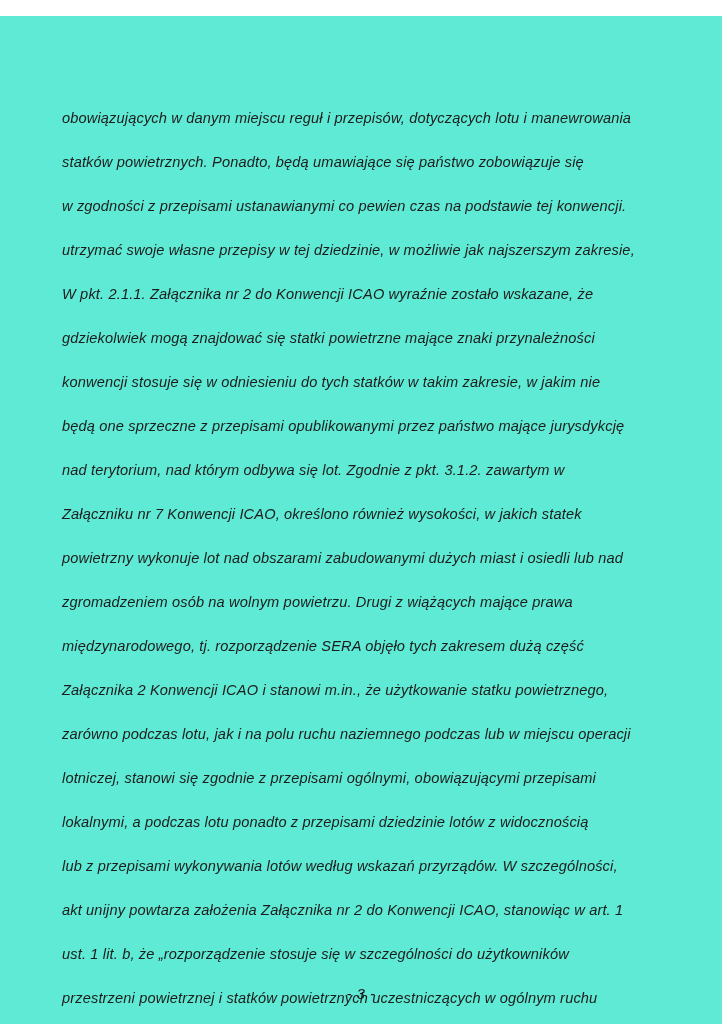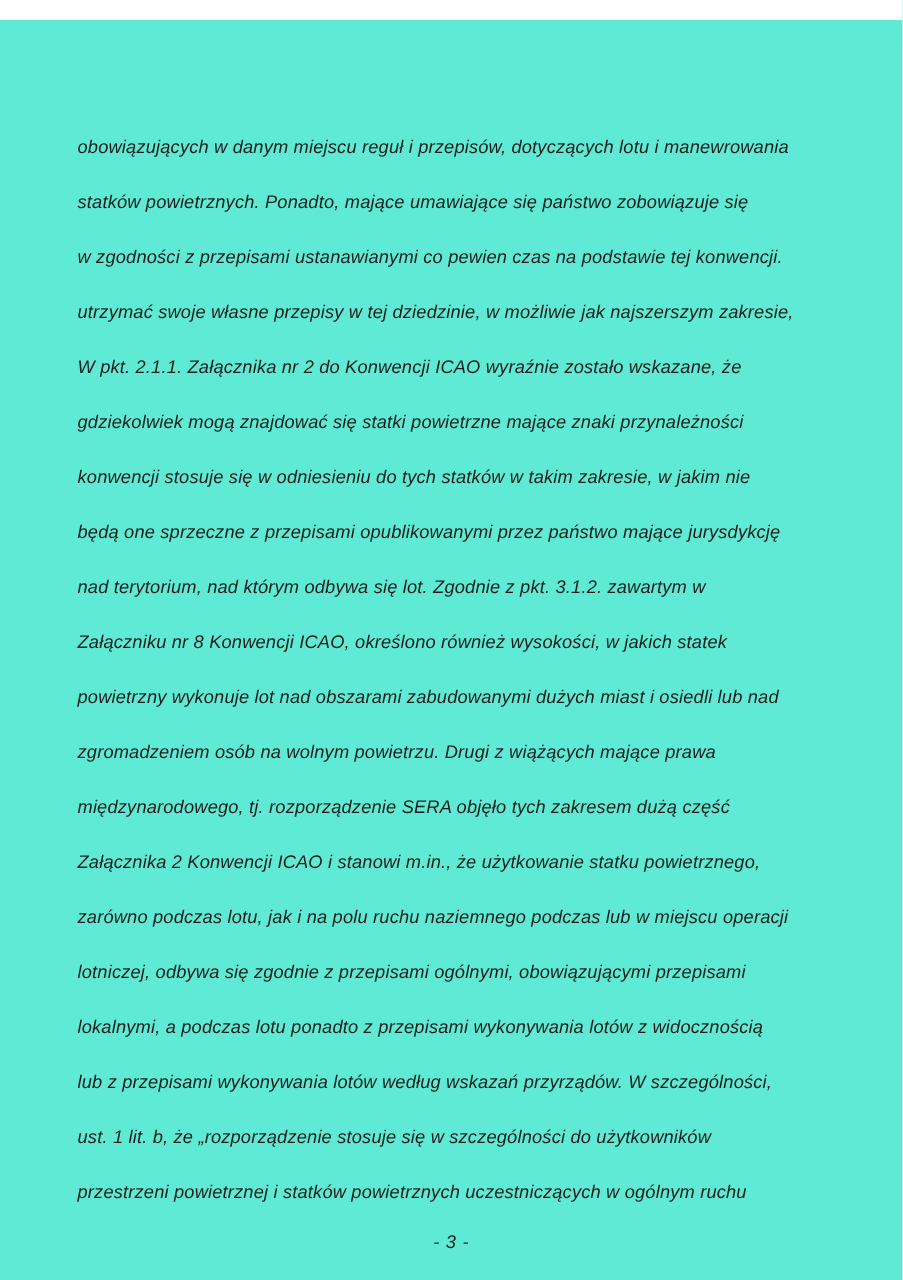--- a/index.html
+++ b/index.html
@@ -55,37 +55,38 @@
     letter-spacing: 0.04em;
   }
 </style>
 </head>
 <body>
 
 <div class="page">
 
   <div class="doc-body">
     <p class="doc-line">obowiązujących w danym miejscu reguł i przepisów, dotyczących lotu i manewrowania</p>
-    <p class="doc-line">statków powietrznych. Ponadto, mające umawiające się państwo zobowiązuje się</p>
+    <p class="doc-line">statków powietrznych. Ponadto, będą umawiające się państwo zobowiązuje się</p>
     <p class="doc-line">w zgodności z przepisami ustanawianymi co pewien czas na podstawie tej konwencji.</p>
     <p class="doc-line">utrzymać swoje własne przepisy w tej dziedzinie, w możliwie jak najszerszym zakresie,</p>
     <p class="doc-line">W pkt. 2.1.1. Załącznika nr 2 do Konwencji ICAO wyraźnie zostało wskazane, że</p>
     <p class="doc-line">gdziekolwiek mogą znajdować się statki powietrzne mające znaki przynależności</p>
     <p class="doc-line">konwencji stosuje się w odniesieniu do tych statków w takim zakresie, w jakim nie</p>
     <p class="doc-line">będą one sprzeczne z przepisami opublikowanymi przez państwo mające jurysdykcję</p>
     <p class="doc-line">nad terytorium, nad którym odbywa się lot. Zgodnie z pkt. 3.1.2. zawartym w</p>
-    <p class="doc-line">Załączniku nr 8 Konwencji ICAO, określono również wysokości, w jakich statek</p>
+    <p class="doc-line">Załączniku nr 7 Konwencji ICAO, określono również wysokości, w jakich statek</p>
     <p class="doc-line">powietrzny wykonuje lot nad obszarami zabudowanymi dużych miast i osiedli lub nad</p>
     <p class="doc-line">zgromadzeniem osób na wolnym powietrzu. Drugi z wiążących mające prawa</p>
     <p class="doc-line">międzynarodowego, tj. rozporządzenie SERA objęło tych zakresem dużą część</p>
     <p class="doc-line">Załącznika 2 Konwencji ICAO i stanowi m.in., że użytkowanie statku powietrznego,</p>
     <p class="doc-line">zarówno podczas lotu, jak i na polu ruchu naziemnego podczas lub w miejscu operacji</p>
-    <p class="doc-line">lotniczej, odbywa się zgodnie z przepisami ogólnymi, obowiązującymi przepisami</p>
-    <p class="doc-line">lokalnymi, a podczas lotu ponadto z przepisami wykonywania lotów z widocznością</p>
+    <p class="doc-line">lotniczej, stanowi się zgodnie z przepisami ogólnymi, obowiązującymi przepisami</p>
+    <p class="doc-line">lokalnymi, a podczas lotu ponadto z przepisami dziedzinie lotów z widocznością</p>
     <p class="doc-line">lub z przepisami wykonywania lotów według wskazań przyrządów. W szczególności,</p>
+    <p class="doc-line">akt unijny powtarza założenia Załącznika nr 2 do Konwencji ICAO, stanowiąc w art. 1</p>
     <p class="doc-line">ust. 1 lit. b, że „rozporządzenie stosuje się w szczególności do użytkowników</p>
     <p class="doc-line">przestrzeni powietrznej i statków powietrznych uczestniczących w ogólnym ruchu</p>
 
   </div>
 
   <div class="page-footer">
     <span class="page-number">- 3 -</span>
   </div>
 
 </div>

